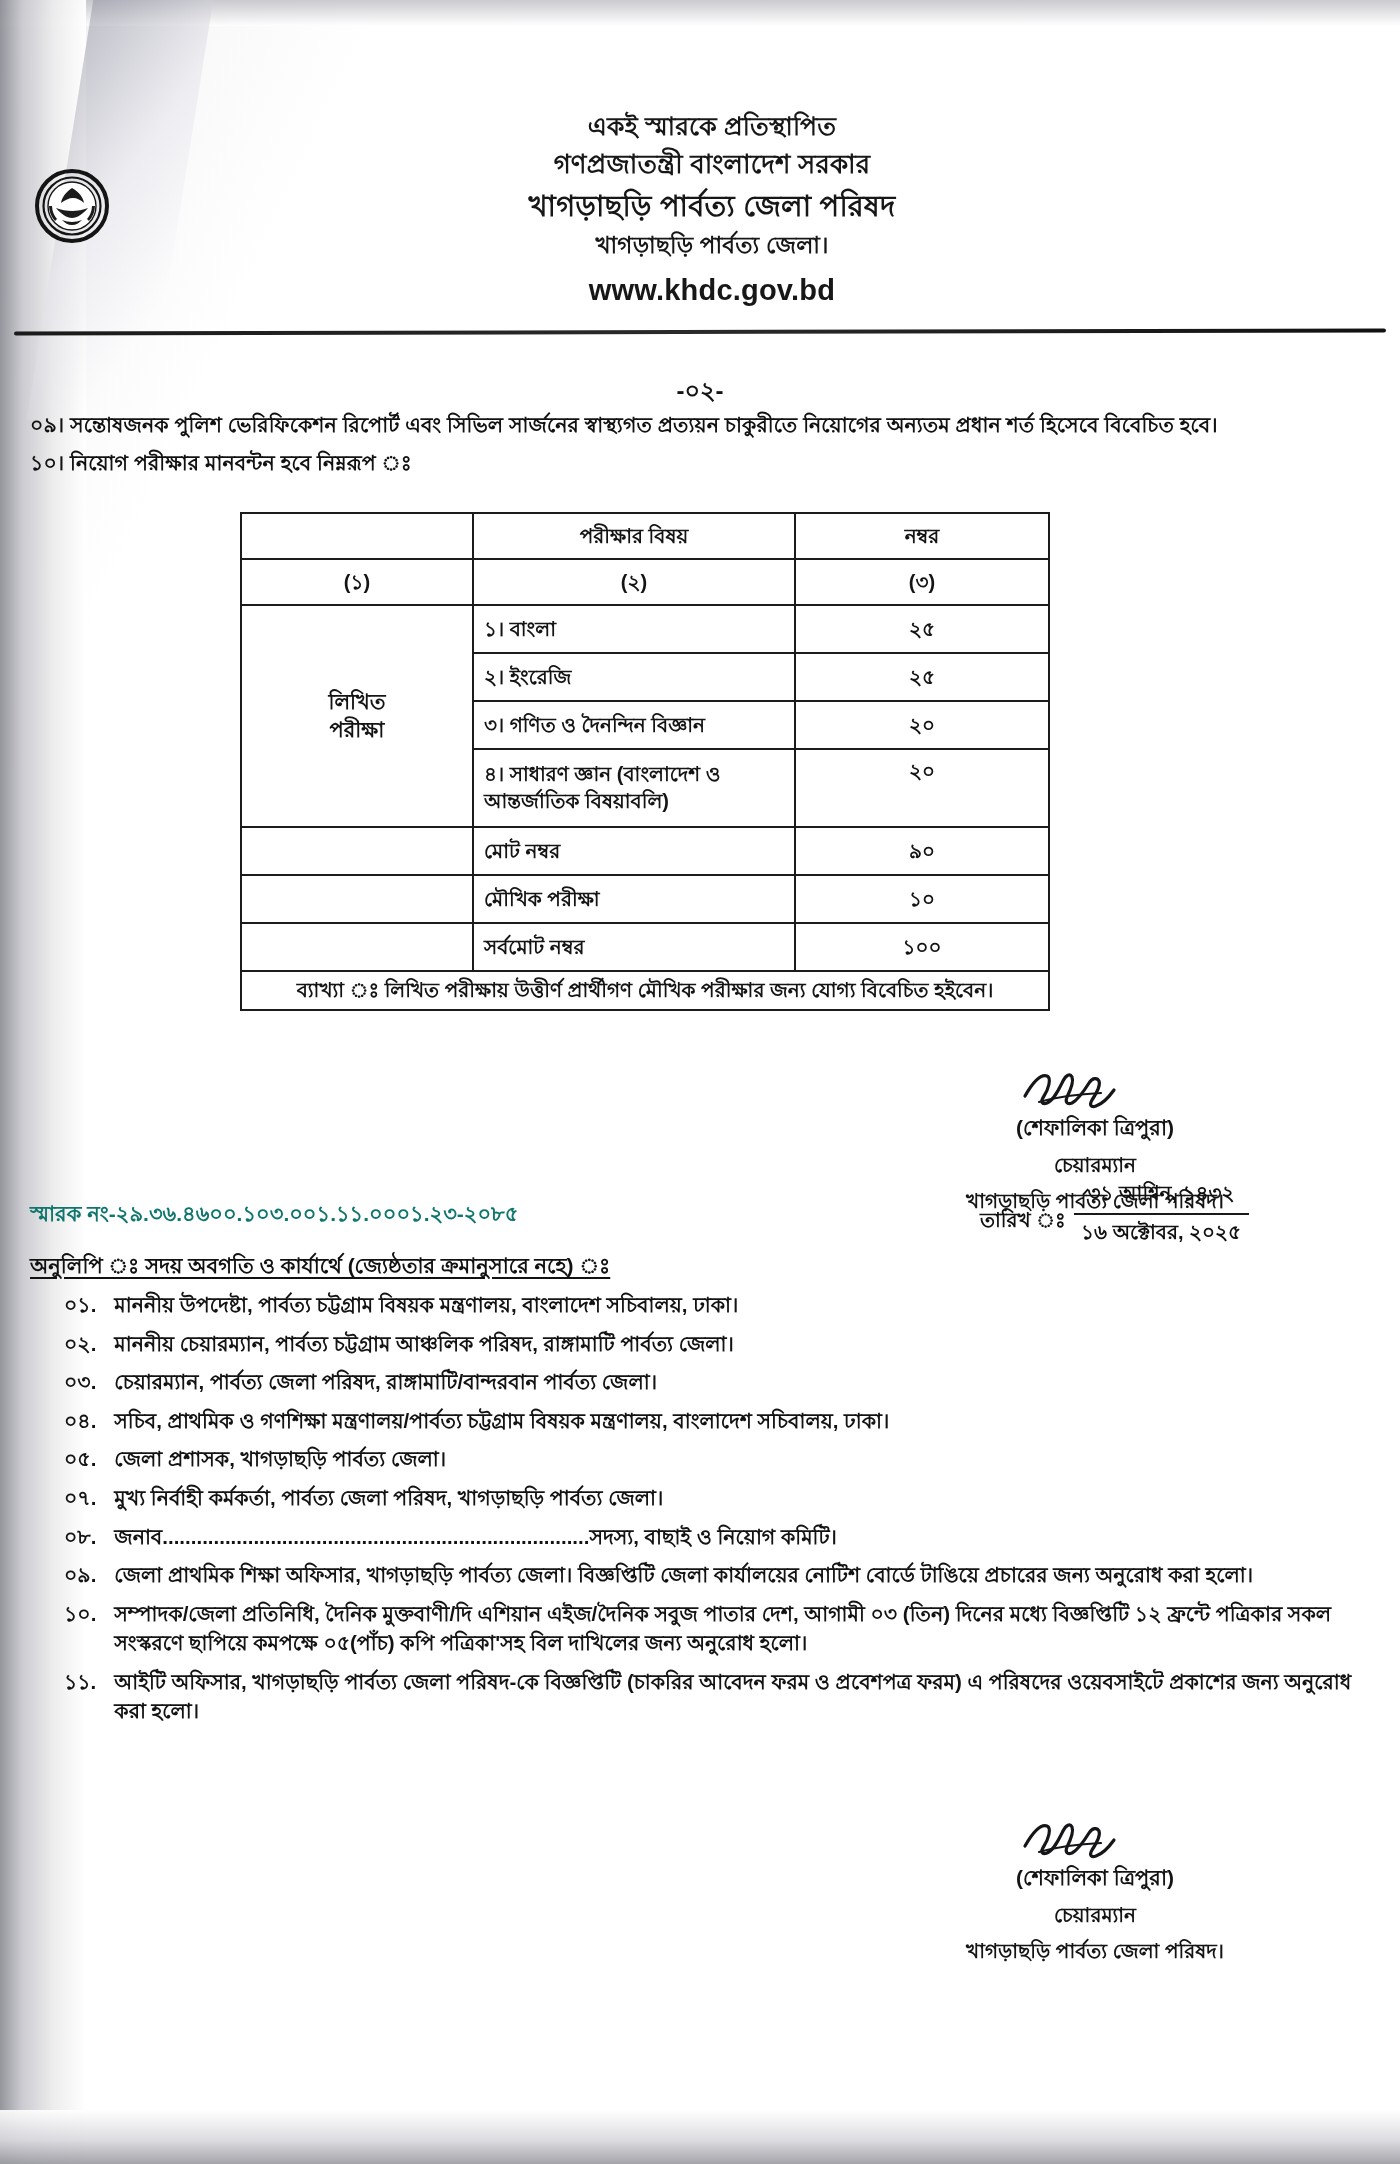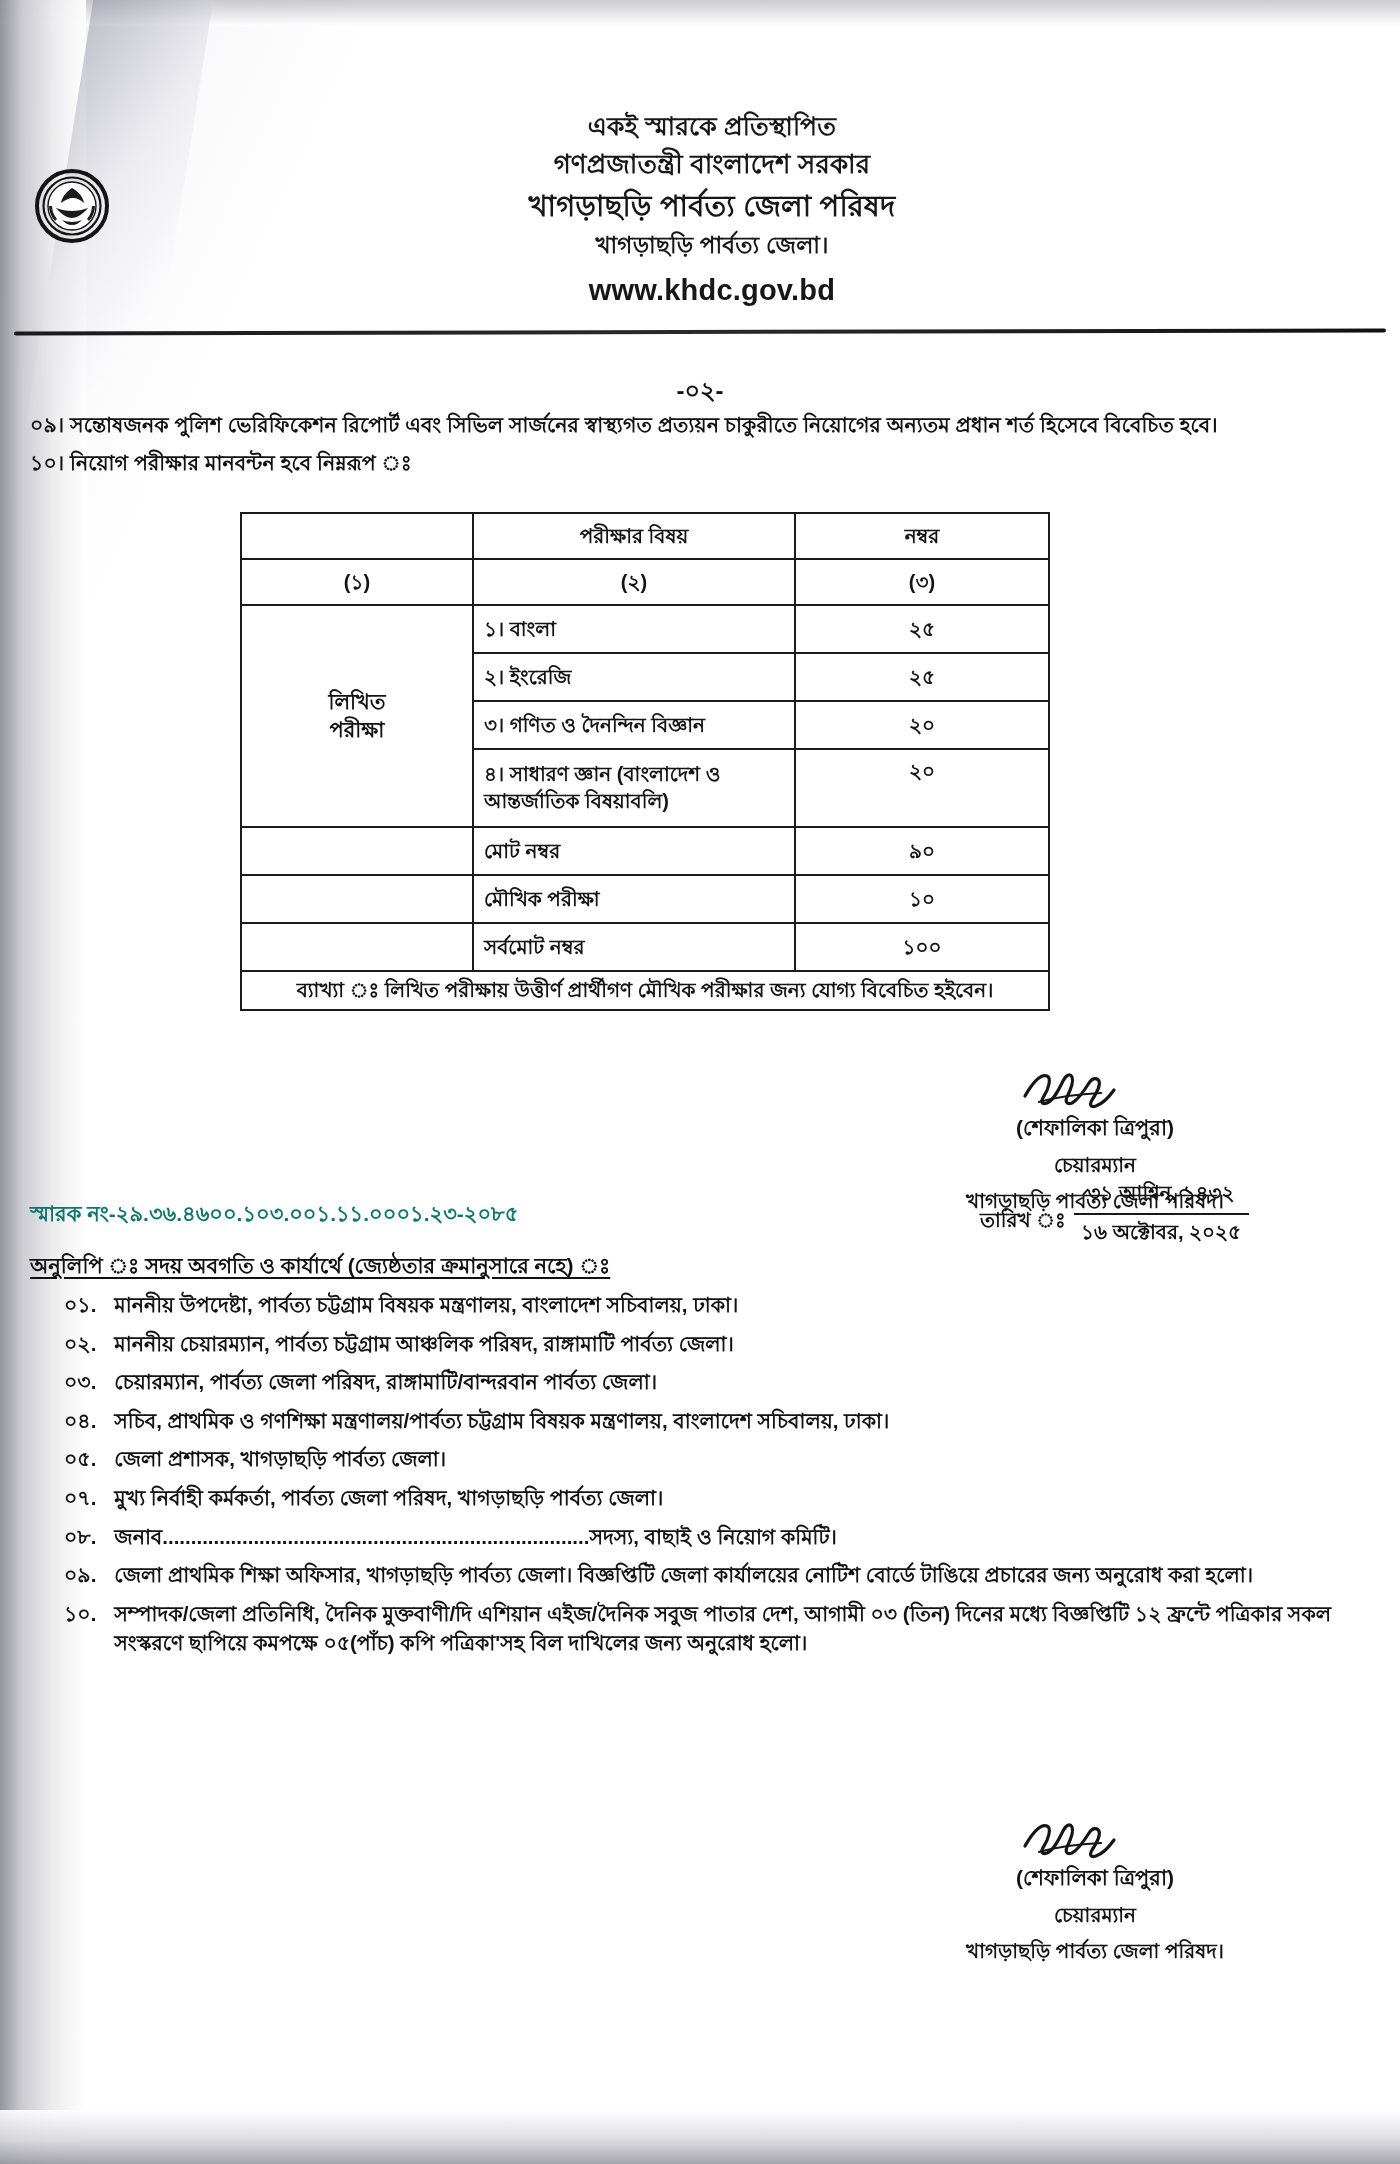--- a/index.html
+++ b/index.html
@@ -318,20 +318,24 @@
           <span class="dtxt">জনাব...........................................................................সদস্য, বাছাই ও নিয়োগ কমিটি।</span>
         </div>
       <div class="ditem">
           <span class="dnum">০৯.</span>
           <span class="dtxt">জেলা প্রাথমিক শিক্ষা অফিসার, খাগড়াছড়ি পার্বত্য জেলা। বিজ্ঞপ্তিটি জেলা কার্যালয়ের নোটিশ বোর্ডে টাঙিয়ে প্রচারের জন্য অনুরোধ করা হলো।</span>
         </div>
       <div class="ditem">
           <span class="dnum">১০.</span>
           <span class="dtxt">সম্পাদক/জেলা প্রতিনিধি, দৈনিক মুক্তবাণী/দি এশিয়ান এইজ/দৈনিক সবুজ পাতার দেশ, আগামী ০৩ (তিন) দিনের মধ্যে বিজ্ঞপ্তিটি ১২ ফ্রন্টে পত্রিকার সকল সংস্করণে ছাপিয়ে কমপক্ষে ০৫(পাঁচ) কপি পত্রিকা'সহ বিল দাখিলের জন্য অনুরোধ হলো।</span>
         </div>
+      <div class="ditem">
+          <span class="dnum">১১.</span>
+          <span class="dtxt">আইটি অফিসার, খাগড়াছড়ি পার্বত্য জেলা পরিষদ-কে বিজ্ঞপ্তিটি (চাকরির আবেদন ফরম ও প্রবেশপত্র ফরম) এ পরিষদের ওয়েবসাইটে প্রকাশের জন্য অনুরোধ করা হলো।</span>
+        </div>
     </div>
 
     <div class="sig sig2">
       <svg class="scribble" viewBox="0 0 160 48" aria-hidden="true">
         <path d="M10 34c8-14 16-22 22-20 5 2 1 14-3 20-4 6-2 9 3 7 7-3 12-14 16-22 3-6 7-8 9-4 2 5-2 14-5 20-2 5 0 8 5 6 6-3 12-12 17-20 3-5 8-6 10-2 2 5-3 13-7 19-3 5-1 8 4 6 6-2 13-9 18-16" fill="none" stroke="#15151a" stroke-width="3.2" stroke-linecap="round" stroke-linejoin="round"></path>
         <path d="M24 40c18-5 40-8 62-9" fill="none" stroke="#15151a" stroke-width="2.2" stroke-linecap="round"></path>
       </svg>
       <div class="nm">(শেফালিকা ত্রিপুরা)</div>
       <div class="ti">চেয়ারম্যান</div>
       <div class="of">খাগড়াছড়ি পার্বত্য জেলা পরিষদ।</div>

